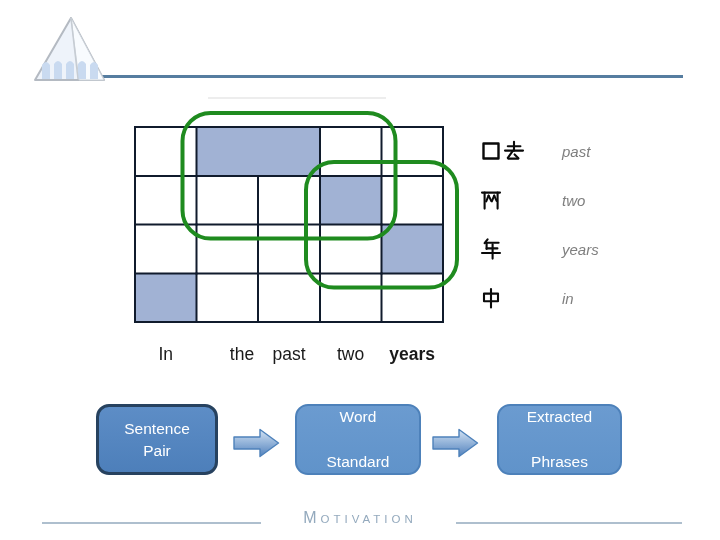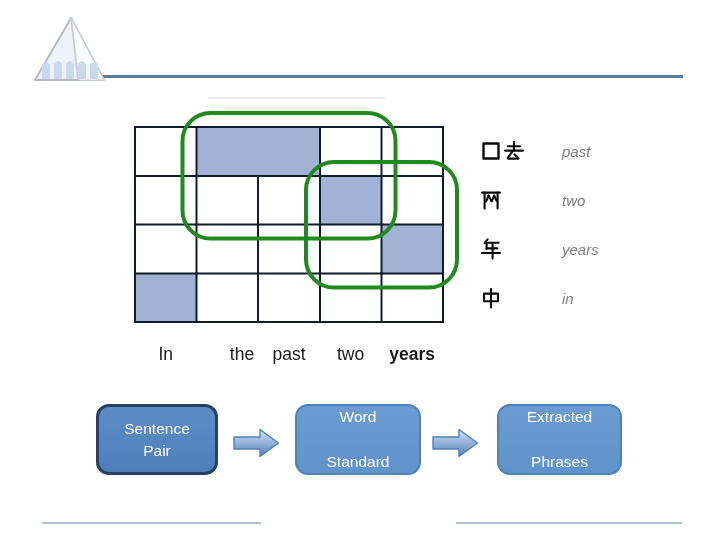--- a/index.html
+++ b/index.html
@@ -186,15 +186,16 @@
         </linearGradient>
       </defs>
       <polygon points="1,9 27,9 27,1.5 45.5,15 27,28.5 27,21 1,21" fill="url(#agrad1)" stroke="#4d81ba" stroke-width="1.4" stroke-linejoin="round"></polygon>
     </svg>
   <div id="step3" class="pbox std">
     <span>Extracted</span>
     <span>Phrases</span>
   </div>
 
   <span class="fline l"></span>
+  <div class="footer-text">MOTIVATION</div>
   <span class="fline r"></span>
 
 </div>
 
 </body></html>

